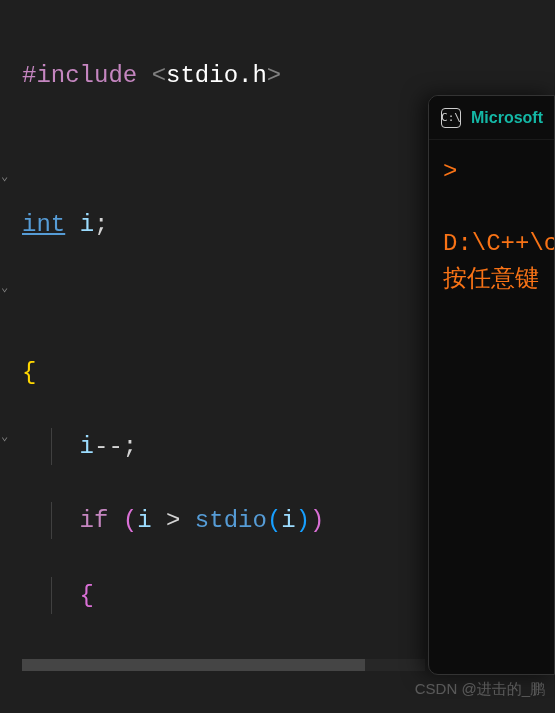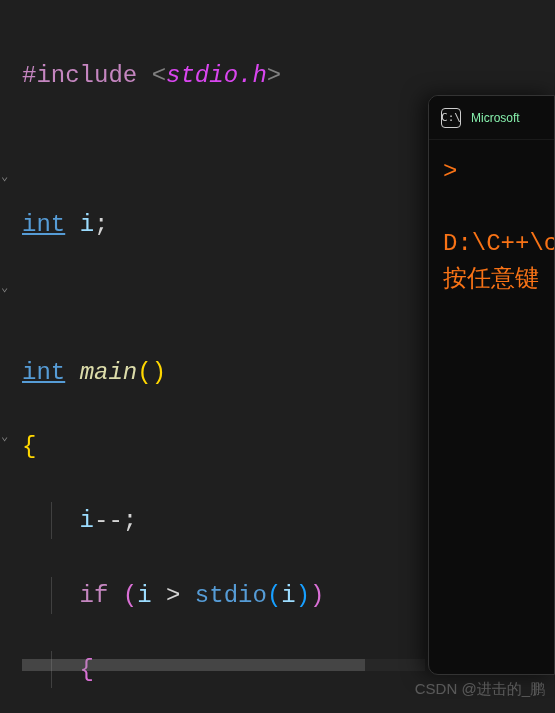--- a/index.html
+++ b/index.html
@@ -38,21 +38,21 @@
   }
   .line { display: block; height: 37px; position: relative; }
   .guide {
     border-left: 1px solid #404040;
     position: absolute;
     top: 0;
     bottom: 0;
   }
   .g1 { left: 29px; }
   .preproc { color: #c586c0; text-align: center; }
-  .header  { color: #d946ef; font-style: italic; }
+  .header  { color: #ffffff; }
   .angle   { color: #808080; }
   .type    { color: #569cd6; text-decoration: underline; }
   .var     { color: #9cdcfe; }
   .funcmain{ color: #dcdcaa; font-style: italic; }
   .keyword { color: #c586c0; }
   .sizeof  { color: #569cd6; }
   .paren-y { color: #ffd700; }
   .paren-p { color: #da70d6; }
   .paren-b { color: #179fff; }
   .punct   { color: #d4d4d4; }
@@ -85,24 +85,24 @@
     border: 1.5px solid #ccc;
     border-radius: 4px;
     display: flex;
     align-items: center;
     justify-content: center;
     font-size: 11px;
     color: #ccc;
     font-family: monospace;
   }
   .term-title {
-    color: #86efac;
+    color: #14b8a6;
     font-family: 'Segoe UI', sans-serif;
-    font-size: 12px;
-    font-weight: 400;
+    font-size: 16px;
+    font-weight: 700;
     white-space: nowrap;
   }
   .term-body {
     padding: 14px 14px;
     color: #f97316;
     font-family: Liberation Mono, monospace;
     font-size: 24px;
     line-height: 1.5;
     white-space: pre;
   }
@@ -139,21 +139,20 @@
   <div class="gutter">
     <span class="fold" style="top:168px">⌄</span>
     <span class="fold" style="top:279px">⌄</span>
     <span class="fold" style="top:428px">⌄</span>
   </div>
   <div class="code">
 <span class="line"><span class="preproc">#include</span> <span class="angle">&lt;</span><span class="header">stdio.h</span><span class="angle">&gt;</span></span>
 <span class="line"></span>
 <span class="line"><span class="type">int</span> <span class="var">i</span><span class="punct">;</span></span>
 <span class="line"></span>
-<span class="line"><span class="type">int</span> <span class="funcmain">main</span><span class="paren-y">(</span><span class="paren-y">)</span></span>
 <span class="line"><span class="paren-y">{</span></span>
 <span class="line"><span class="guide g1"></span>    <span class="var">i</span><span class="op">--</span><span class="punct">;</span></span>
 <span class="line"><span class="guide g1"></span>    <span class="keyword">if</span> <span class="paren-p">(</span><span class="var">i</span> <span class="op">&gt;</span> <span class="sizeof">stdio</span><span class="paren-b">(</span><span class="var">i</span><span class="paren-b">)</span><span class="paren-p">)</span></span>
 <span class="line"><span class="guide g1"></span>    <span class="paren-p">{</span></span>
 
 
 
 
 
 

